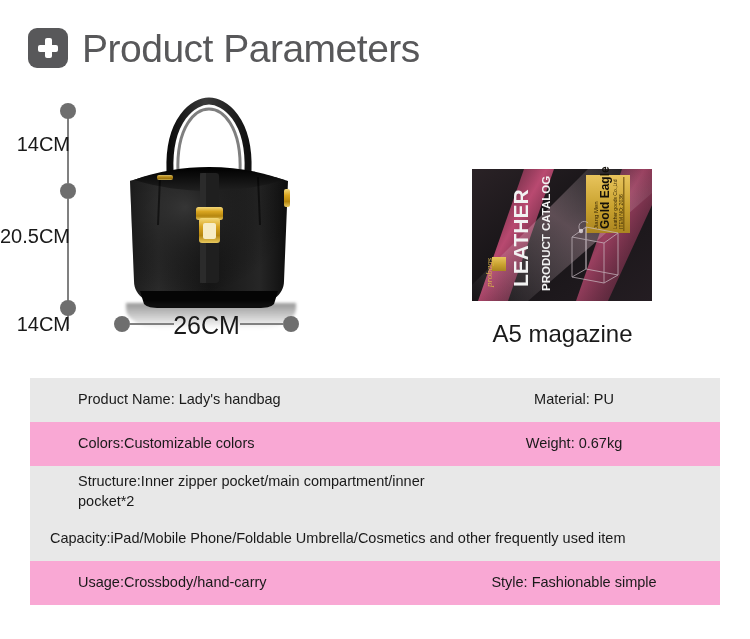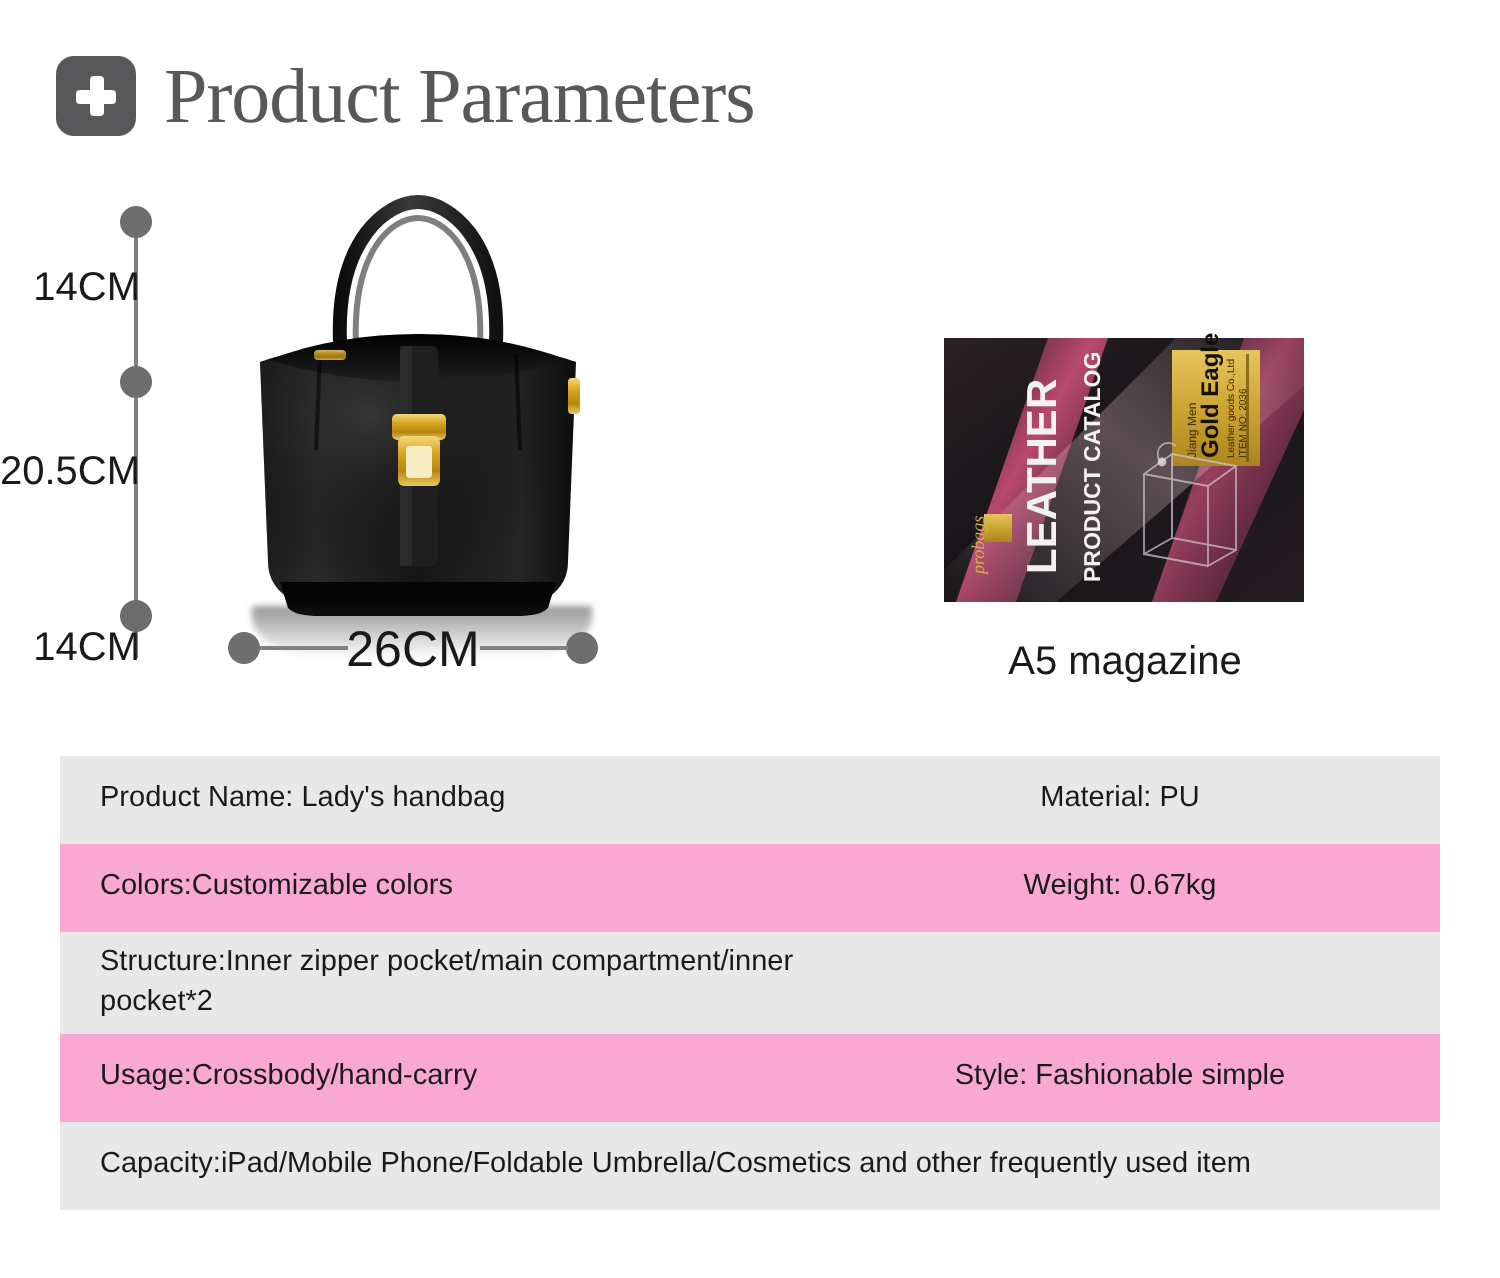--- a/index.html
+++ b/index.html
@@ -50,21 +50,20 @@
     height: 20px;
     left: 16.5px;
     top: 10px;
   }
   .page-title {
     font-size: 39px;
     color: #58585a;
     letter-spacing: -0.5px;
     line-height: 1;
     white-space: nowrap;
-    font-family: Liberation Serif, serif;
   }
 
   
   .visual {
     position: absolute;
     left: 0;
     top: 85px;
     width: 608px;
     height: 275px;
   }
@@ -157,21 +156,21 @@
     top: 80px;
     width: 190px;
     height: 140px;
   }
   .mag-caption {
     position: absolute;
     left: 440px;
     top: 235px;
     width: 245px;
     text-align: center;
-    font-size: 20px;
+    font-size: 24px;
     color: #1a1a1a;
   }
 
   
   .spec-table {
     position: absolute;
     left: 30px;
     top: 378px;
     width: 690px;
   }
@@ -186,20 +185,21 @@
   .spec-row.plain  { background: #f9a8d4; }
   .spec-cell {
     font-size: 14.5px;
     color: #1a1a1a;
     line-height: 1.35;
     box-sizing: border-box;
   }
   .spec-cell.col1 {
     width: 370px;
     padding-left: 20px;
+    margin-left: 28px;
   }
   .spec-cell.col2 {
     flex: 1;
     padding-left: 0px;
     text-align: center;
   }
   .spec-cell.full {
     width: 100%;
     padding-left: 20px;
   }
@@ -368,22 +368,22 @@
 
   <div class="spec-row plain">
     <div class="spec-cell col1">Colors:Customizable colors</div>
     <div class="spec-cell col2">Weight: 0.67kg</div>
   </div>
 
   <div class="spec-row shaded">
     <div class="spec-cell col1">Structure:Inner zipper pocket/main compartment/inner pocket*2</div>
   </div>
 
+  <div class="spec-row shaded">
+    <div class="spec-cell full">Capacity:iPad/Mobile Phone/Foldable Umbrella/Cosmetics and other frequently used item</div>
+  </div>
+
   <div class="spec-row plain">
     <div class="spec-cell col1">Usage:Crossbody/hand-carry</div>
     <div class="spec-cell col2">Style: Fashionable simple</div>
   </div>
 
-  <div class="spec-row shaded">
-    <div class="spec-cell full">Capacity:iPad/Mobile Phone/Foldable Umbrella/Cosmetics and other frequently used item</div>
-  </div>
-
 </div>
 
 </body></html>

